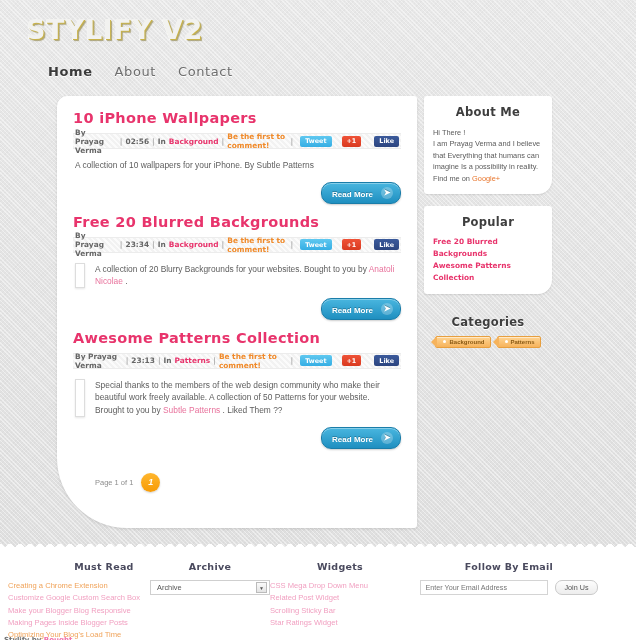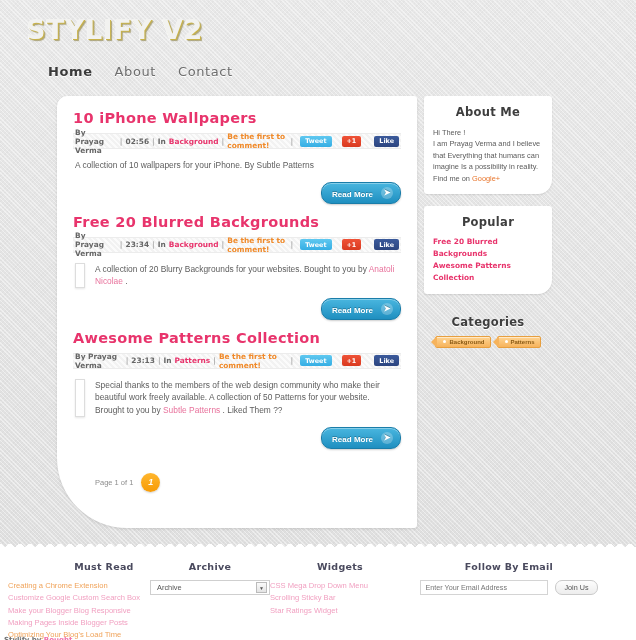--- a/index.html
+++ b/index.html
@@ -340,20 +340,21 @@
       <div class="fcol-title">Archive</div>
       <div id="archive-select">
         <span>Archive</span>
         <span class="arrow-box">▼</span>
       </div>
     </div>
 
     <div class="fcol" id="fc3">
       <div class="fcol-title">Widgets</div>
       <a href="#" class="flink">CSS Mega Drop Down Menu</a>
+      <a href="#" class="flink">Related Post Widget</a>
       <a href="#" class="flink">Scrolling Sticky Bar</a>
       <a href="#" class="flink">Star Ratings Widget</a>
     </div>
 
     <div class="fcol" id="fc4">
       <div class="fcol-title">Follow By Email</div>
       <div id="email-row">
         <input id="email-input" type="text" placeholder="Enter Your Email Address" style="">
         <button id="join-btn">Join Us</button>
       </div>

